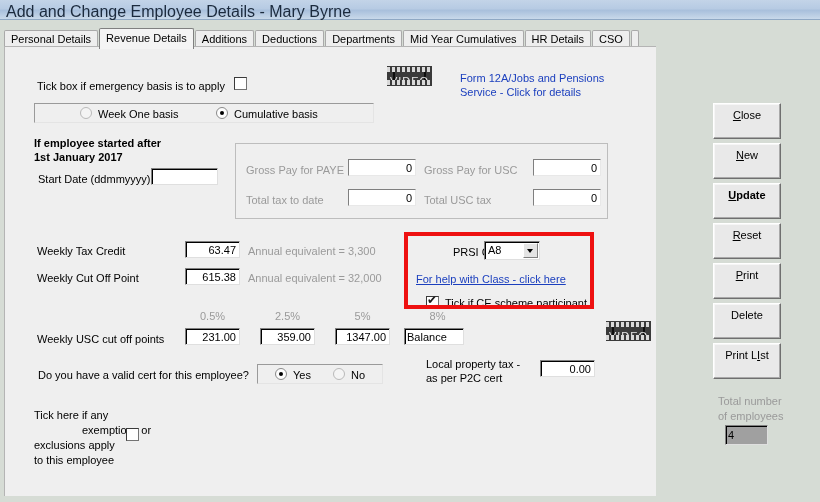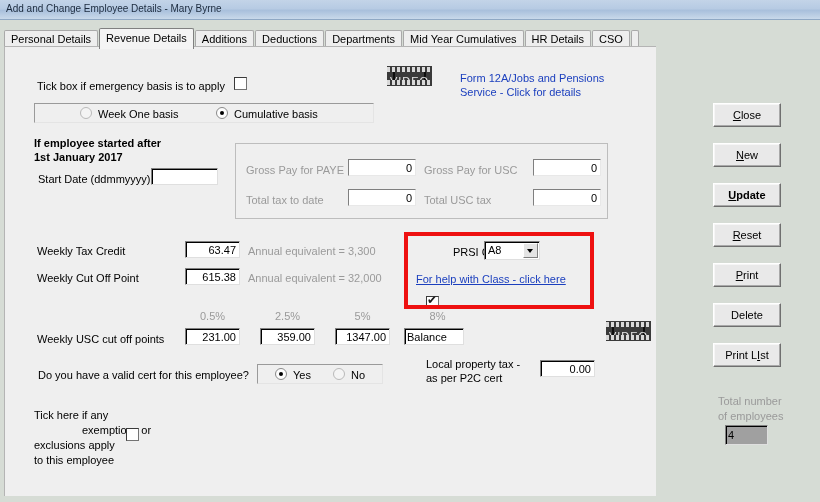--- a/index.html
+++ b/index.html
@@ -21,21 +21,21 @@
     position: absolute;
     left: 0; top: 0;
     width: 820px; height: 20px;
     background: linear-gradient(to bottom, #c3d4e8 0%, #b7cbe3 45%, #a9c0dc 55%, #c9d9ea 100%);
     border-bottom: 1px solid #8fa8c4;
     box-sizing: border-box;
   }
   #titlebar .title-text {
     position: absolute;
     left: 6px; top: 3px;
-    font-size: 10px;
+    font-size: 16px;
     color: #1b2a3d;
     white-space: nowrap;
   }
   
   #tabstrip {
     position: absolute;
     left: 4px; top: 28px;
     height: 19px;
     display: flex;
     align-items: flex-end;
@@ -225,21 +225,21 @@
   #redbox {
     position: absolute;
     border: 4px solid #ee1111;
     box-sizing: border-box;
     background: transparent;
     pointer-events: none;
   }
   
   .btn {
     position: absolute;
-    width: 68px; height: 24px;
+    width: 68px; height: 36px;
     background: #e9e9e9;
     border: 1px solid;
     border-color: #ffffff #6f6f6f #6f6f6f #ffffff;
     box-shadow: inset -1px -1px 0 #a9a9a9, inset 1px 1px 0 #f6f6f6;
     font-size: 11px;
     font-family: "Liberation Sans", sans-serif;
     color: #000;
     text-align: center;
     line-height: 22px;
     box-sizing: border-box;
@@ -360,20 +360,21 @@
 
   <span class="lbl" style="left:411px; top:199px;padding-left:37px;">PRSI Class</span>
   <div class="combo" style="left:479px; top:194px; width:56px;padding-left:24px;">
     <span class="cval">A8</span>
     <span class="cbtn"></span>
   </div>
 
   <a class="link u" style="left:411px; top:226px;" href="#">For help with Class - click here</a>
 
   <span class="checkbox checked" style="left:421px; top:249px;"></span>
+  <span class="lbl" style="left:440px; top:250px;">Tick if CE scheme participant</span>
 
   <span class="pct-lbl" style="left:180px; top:263px; width:55px;">0.5%</span>
   <span class="pct-lbl" style="left:255px; top:263px; width:55px;">2.5%</span>
   <span class="pct-lbl" style="left:330px; top:263px; width:55px;">5%</span>
   <span class="pct-lbl" style="left:405px; top:263px; width:55px;">8%</span>
 
   <span class="lbl" style="left:32px; top:286px;">Weekly USC cut off points</span>
   <input class="txt" style="left: 180px; top: 281px; width: 55px;" type="text" value="231.00">
   <input class="txt" style="left: 255px; top: 281px; width: 55px;" type="text" value="359.00">
   <input class="txt" style="left: 330px; top: 281px; width: 55px;" type="text" value="1347.00">

